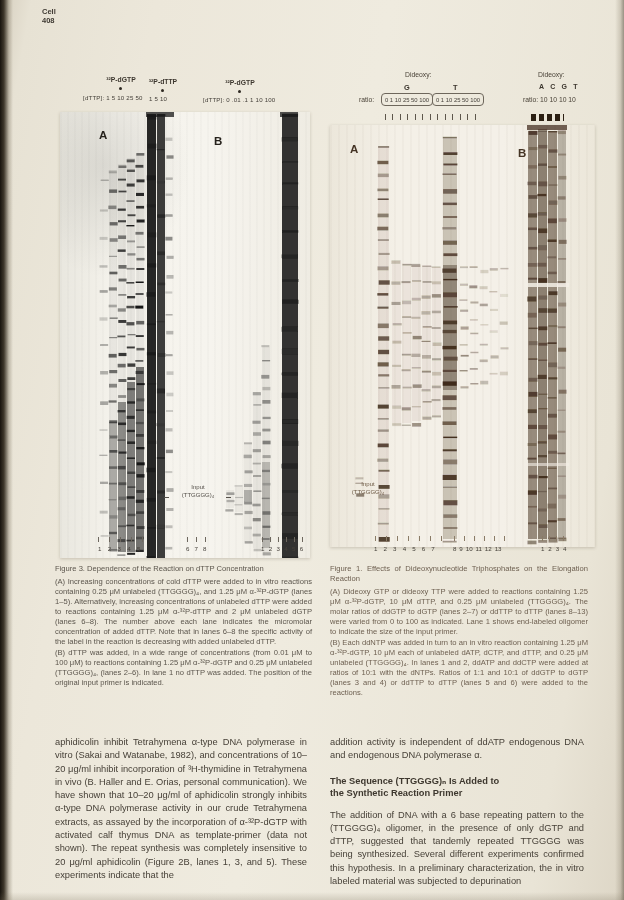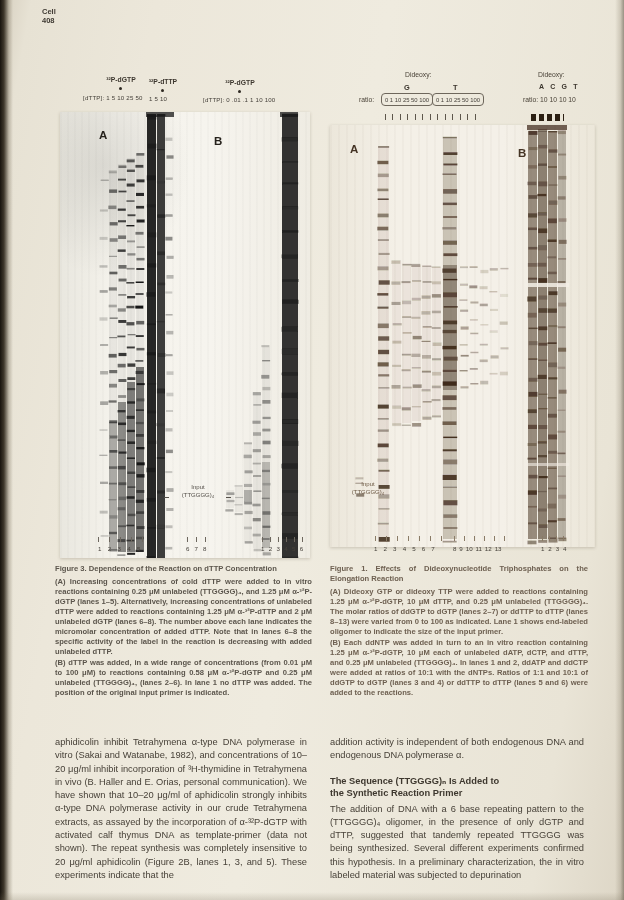--- a/index.html
+++ b/index.html
@@ -53,29 +53,29 @@
   .t-g3b{background:repeating-linear-gradient(90deg,#6d675e 0 1px,rgba(0,0,0,0) 1px 9px);}
   .t-g3c{background:repeating-linear-gradient(90deg,#6d675e 0 1px,rgba(0,0,0,0) 1px 8px);}
   .t-g4a{background:repeating-linear-gradient(90deg,#8a7b66 0 1px,rgba(0,0,0,0) 1px 11px);}
   .t-g4b{background:repeating-linear-gradient(90deg,#8a7b66 0 1px,rgba(0,0,0,0) 1px 10px);}
   .t-g4c{background:repeating-linear-gradient(90deg,#8a7b66 0 1px,rgba(0,0,0,0) 1px 7px);}
   .t-top{background:repeating-linear-gradient(90deg,#5d564b 0 1px,rgba(0,0,0,0) 1px 7.5px);height:6px;}
   .t-wells{background:repeating-linear-gradient(90deg,#2c2013 0 5px,rgba(0,0,0,0) 5px 8px);height:7px;}
   .lanenums{position:absolute;font-size:6.2px;color:#45403a;white-space:nowrap;}
 
   
-  .caption{position:absolute;width:257px;font-size:7.6px;line-height:10px;text-align:justify;font-weight:bold;}
+  .caption{position:absolute;width:257px;font-size:7.6px;line-height:10px;text-align:justify;}
   .cap3{color:#5b554c;}
   .cap4{color:#6e6051;}
   .cap-title{margin-bottom:3px;}
   .cap-par{margin-bottom:1px;}
 
   
   .bodycol{position:absolute;width:252px;font-size:9.3px;line-height:13.3px;text-align:justify;color:#474138;}
-  .subhead{font-weight:700;line-height:12.5px;margin-top:12px;margin-bottom:3px;color:#3e382f;}
+  .subhead{font-weight:700;line-height:12.5px;margin-top:12px;margin-bottom:9px;color:#3e382f;}
   .p2{margin-top:2px;}
 </style>
 </head>
 <body>
 
 <div class="page">
   <div class="binding abs"></div>
 
   <div class="hdr abs" style="left:42px;top:7px;">Cell</div>
   <div class="hdr abs" style="left:42px;top:16px;text-align:center;">408</div>
@@ -682,31 +682,31 @@
   <div class="ticks t-g4a abs" style="left:375px;top:536px;width:68px;"></div>
   <div class="ticks t-g4b abs" style="left:454px;top:536px;width:52px;"></div>
   <div class="ticks t-g4c abs" style="left:542px;top:536px;width:23px;"></div>
   <div class="lanenums abs" style="left:374px;top:545px;word-spacing:4.4px;">1 2 3 4 5 6 7</div>
   <div class="lanenums abs" style="left:453px;top:545px;word-spacing:1.2px;">8 9 10 11 12 13</div>
   <div class="lanenums abs" style="left:541px;top:545px;word-spacing:2.2px;">1 2 3 4</div>
 
   <div class="caption cap3 abs" style="left:55px;top:564px;">
     <div class="cap-title">Figure 3. Dependence of the Reaction on dTTP Concentration</div>
     <div class="cap-par">(A) Increasing concentrations of cold dTTP were added to in vitro reactions containing 0.25 μM unlabeled (TTGGGG)₄, and 1.25 μM α-³²P-dGTP (lanes 1–5). Alternatively, increasing concentrations of unlabeled dTTP were added to reactions containing 1.25 μM α-³²P-dTTP and 2 μM unlabeled dGTP (lanes 6–8). The number above each lane indicates the micromolar concentration of added dTTP. Note that in lanes 6–8 the specific activity of the label in the reaction is decreasing with added unlabeled dTTP.</div>
-    <div class="cap-par">(B) dTTP was added, in a wide range of concentrations (from 0.01 μM to 100 μM) to reactions containing 0.58 μM α-³²P-dGTP and 0.25 μM unlabeled (TTGGGG)₄, (lanes 2–6). In lane 1 no dTTP was added. The position of the original input primer is indicated.</div>
+    <div class="cap-par">(B) dTTP was added, in a wide range of concentrations (from 0.01 μM to 100 μM) to reactions containing 1.25 μM α-³²P-dGTP and 0.25 μM unlabeled (TTGGGG)₄, (lanes 2–6). In lane 1 no dTTP was added. The position of the original input primer is indicated.</div>
   </div>
   <div class="caption cap4 abs" style="left:330px;top:564px;width:258px;">
     <div class="cap-title">Figure 1. Effects of Dideoxynucleotide Triphosphates on the Elongation Reaction</div>
     <div class="cap-par">(A) Dideoxy GTP or dideoxy TTP were added to reactions containing 1.25 μM α-³²P-dGTP, 10 μM dTTP, and 0.25 μM unlabeled (TTGGGG)₄. The molar ratios of ddGTP to dGTP (lanes 2–7) or ddTTP to dTTP (lanes 8–13) were varied from 0 to 100 as indicated. Lane 1 shows end-labeled oligomer to indicate the size of the input primer.</div>
     <div class="cap-par">(B) Each ddNTP was added in turn to an in vitro reaction containing 1.25 μM α-³²P-dGTP, 10 μM each of unlabeled dATP, dCTP, and dTTP, and 0.25 μM unlabeled (TTGGGG)₄. In lanes 1 and 2, ddATP and ddCTP were added at ratios of 10:1 with the dNTPs. Ratios of 1:1 and 10:1 of ddGTP to dGTP (lanes 3 and 4) or ddTTP to dTTP (lanes 5 and 6) were added to the reactions.</div>
   </div>
 
   <div class="bodycol abs" style="left:55px;top:736px;">aphidicolin inhibit Tetrahymena α-type DNA polymerase in vitro (Sakai and Watanabe, 1982), and concentrations of 10–20 μg/ml inhibit incorporation of ³H-thymidine in Tetrahymena in vivo (B. Haller and E. Orias, personal communication). We have shown that 10–20 μg/ml of aphidicolin strongly inhibits α-type DNA polymerase activity in our crude Tetrahymena extracts, as assayed by the incorporation of α-³²P-dGTP with activated calf thymus DNA as template-primer (data not shown). The repeat synthesis was completely insensitive to 20 μg/ml aphidicolin (Figure 2B, lanes 1, 3, and 5). These experiments indicate that the</div>
   <div class="bodycol abs" style="left:330px;top:736px;width:254px;">
-    <div>addition activity is independent of both endogenous DNA and endogenous DNA polymerase α.</div>
+    <div>addition activity is independent of ddATP endogenous DNA and endogenous DNA polymerase α.</div>
     <div class="subhead">
       <div>The Sequence (TTGGGG)ₙ Is Added to</div>
       <div>the Synthetic Reaction Primer</div>
     </div>
     <div class="p2">The addition of DNA with a 6 base repeating pattern to the (TTGGGG)₄ oligomer, in the presence of only dGTP and dTTP, suggested that tandemly repeated TTGGGG was being synthesized. Several different experiments confirmed this hypothesis. In a preliminary characterization, the in vitro labeled material was subjected to depurination</div>
   </div>
 
   <div class="right-edge abs"></div>
   <div class="bottom-edge abs"></div>
 </div>

